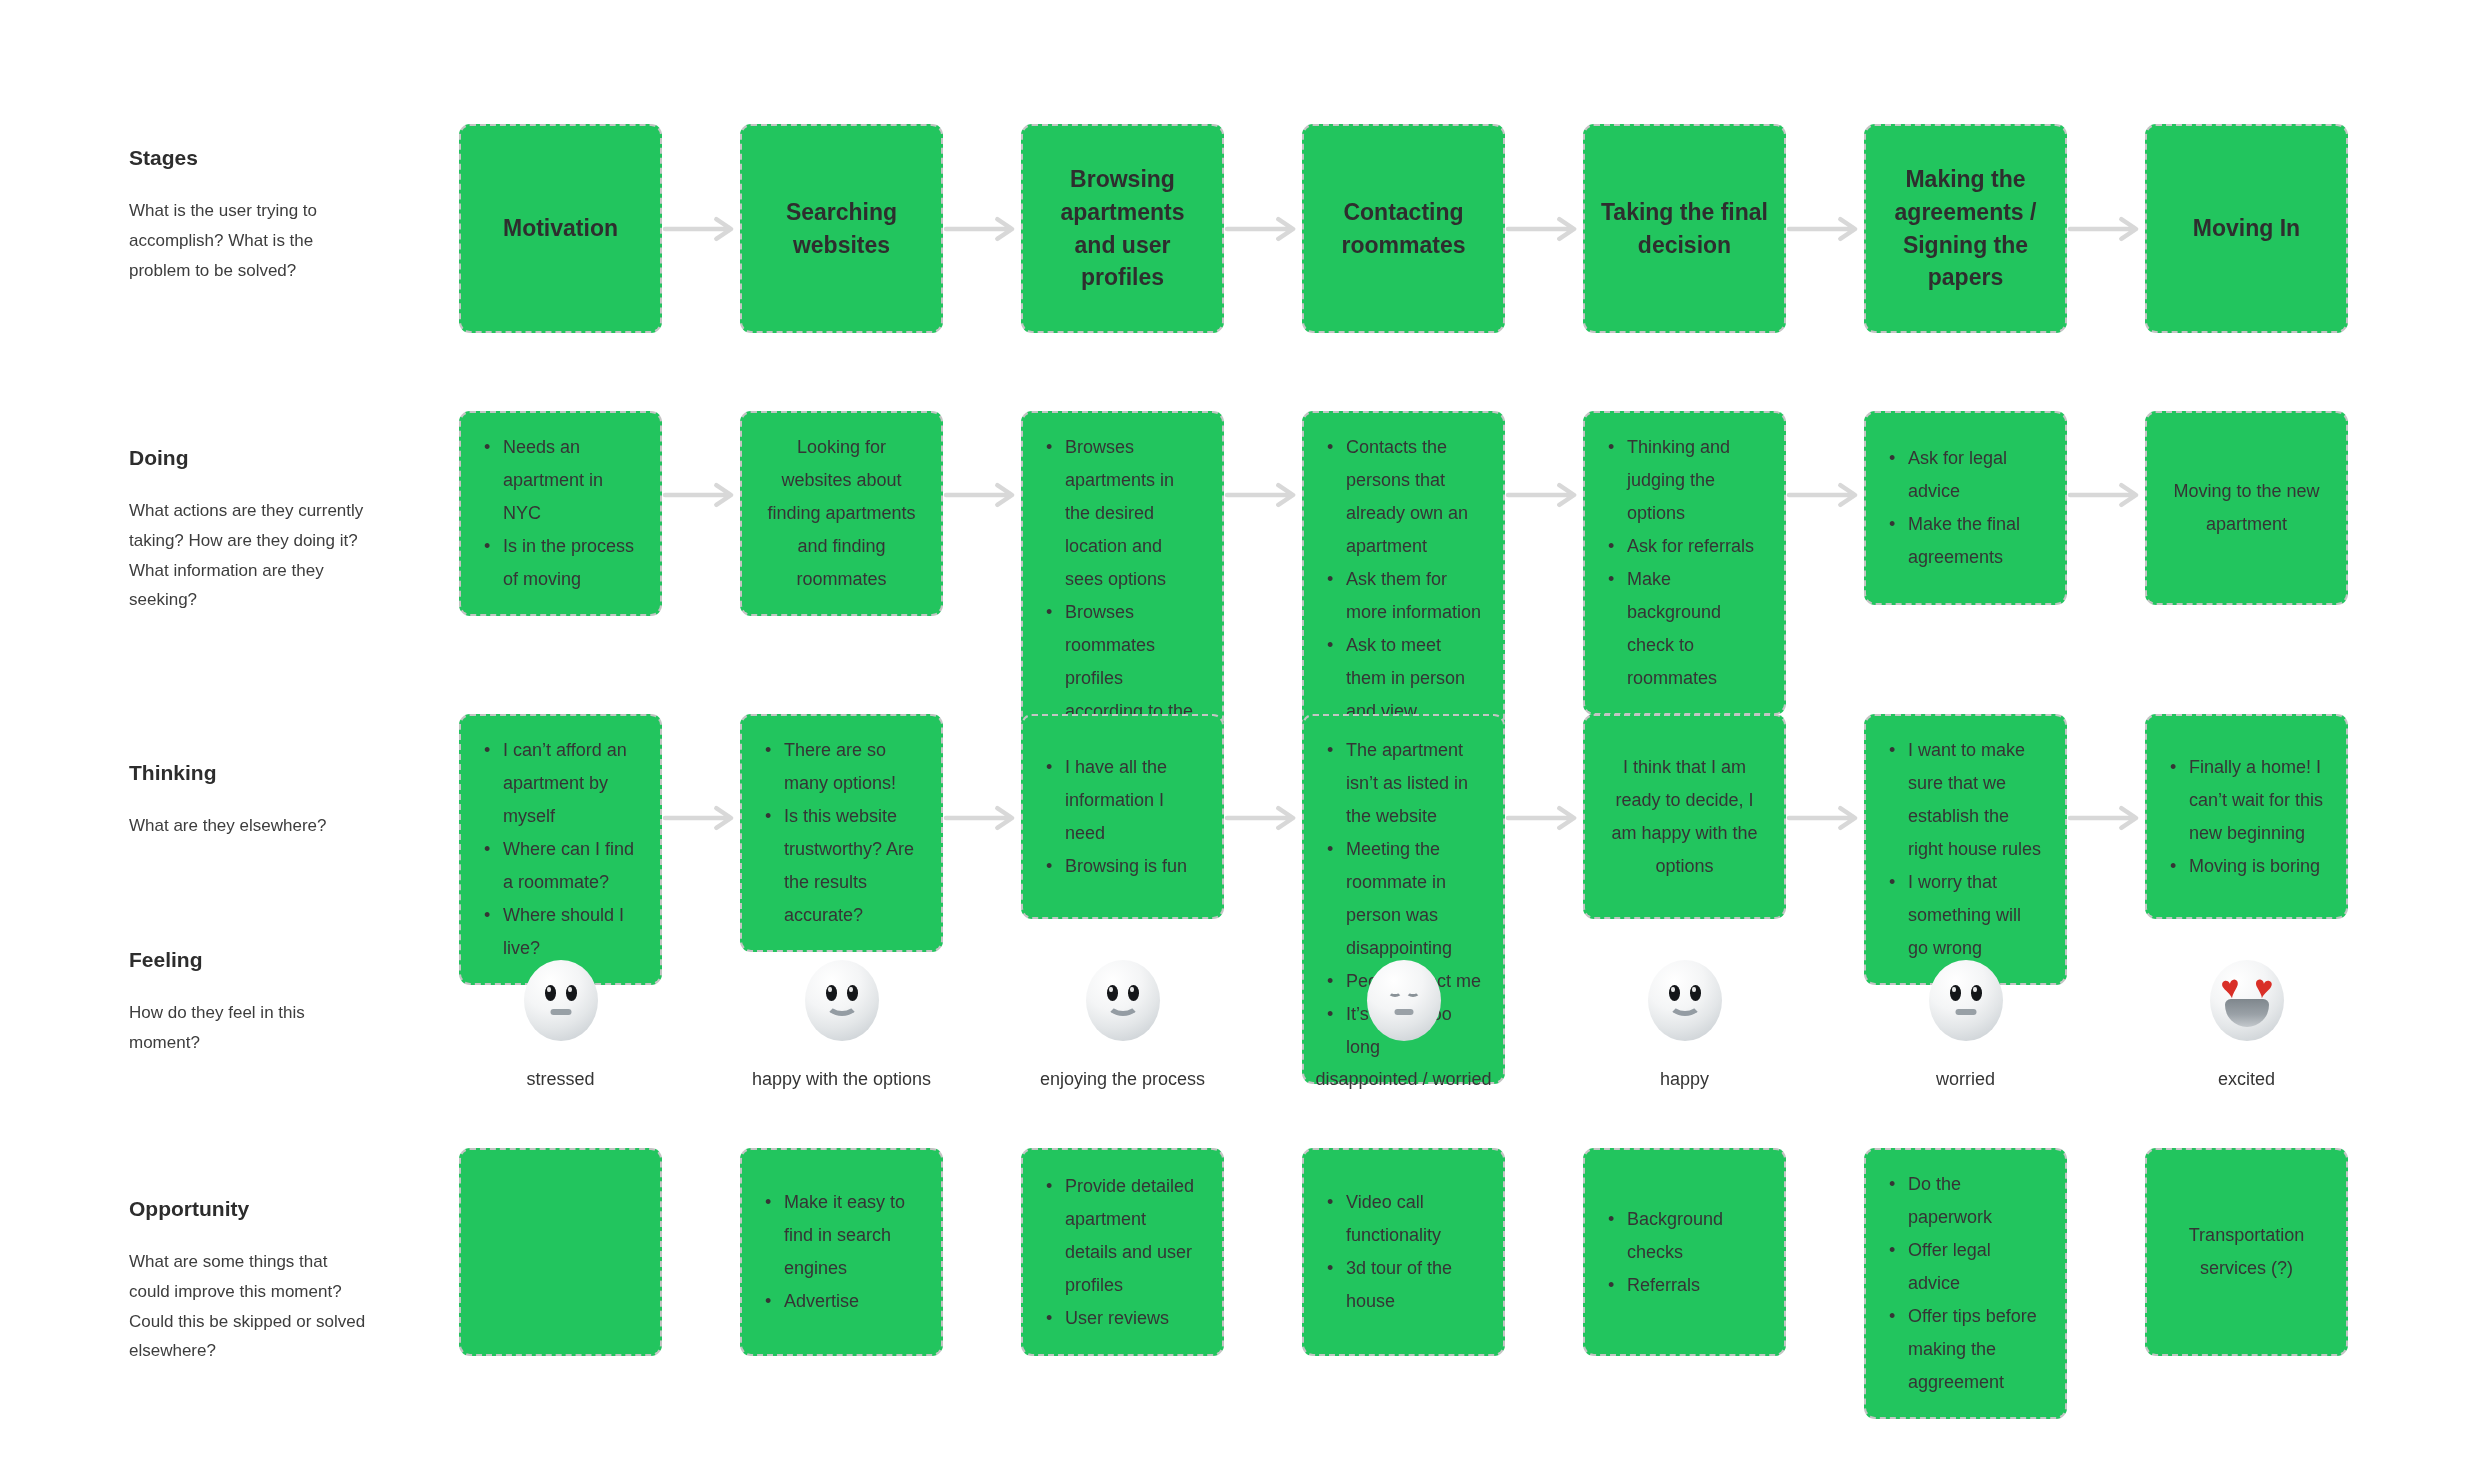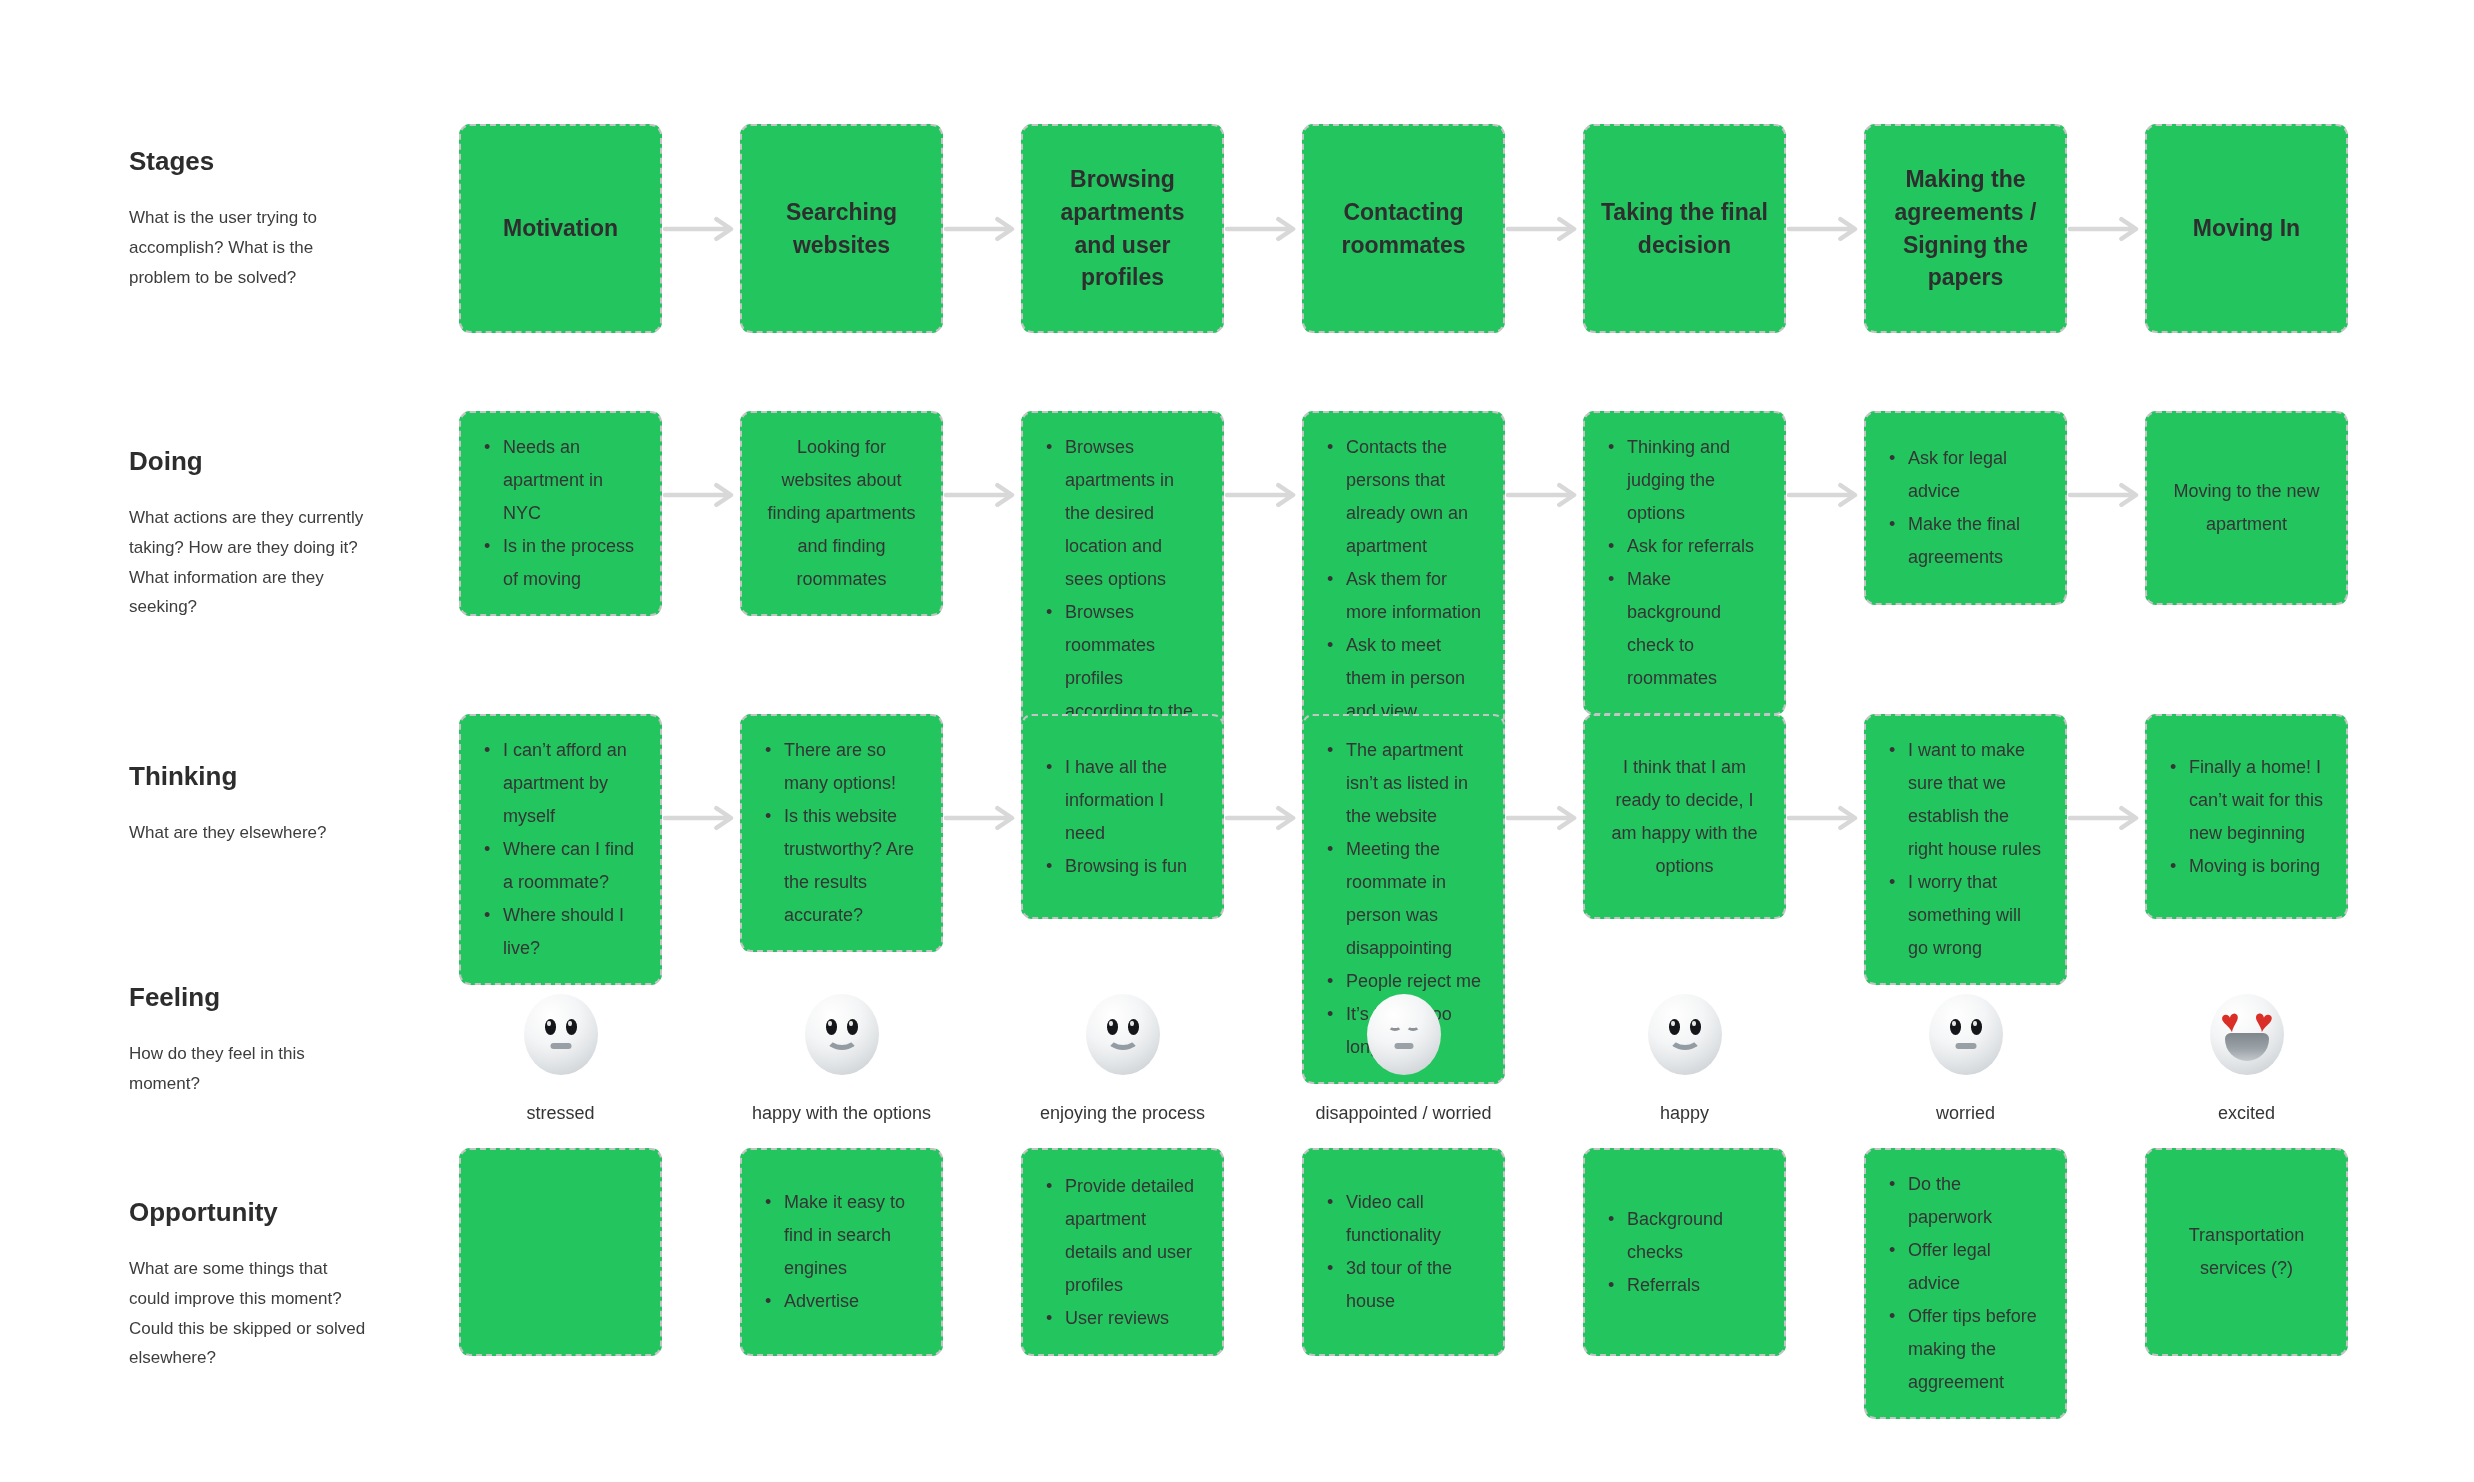--- a/index.html
+++ b/index.html
@@ -17,33 +17,33 @@
     left:129px;
     display:grid;
     grid-template-columns:252px repeat(7,203px);
     column-gap:78px;
     width:2220px;
     align-items:start;
   }
   .row-stages{top:124px;}
   .row-doing{top:411px;}
   .row-thinking{top:714px;}
-  .row-feeling{top:982px;}
+  .row-feeling{top:948px;}
   .row-opportunity{top:1148px;}
 
   .label-cell{min-width:0;}
   .row-stages .label-cell{padding-top:22px;}
   .row-doing .label-cell{padding-top:35px;}
   .row-thinking .label-cell{padding-top:47px;}
   .row-feeling .label-cell{padding-top:0px;}
   .row-opportunity .label-cell{padding-top:49px;}
 
   .row-title{
     margin:0 0 26px 0;
-    font-size:26px;
+    font-size:21px;
     font-weight:700;
     color:#2d2d2d;
     letter-spacing:0;
   }
   .row-desc{
     margin:0;
     font-size:17px;
     line-height:1.75;
     color:#3d3d3d;
     max-width:238px;

